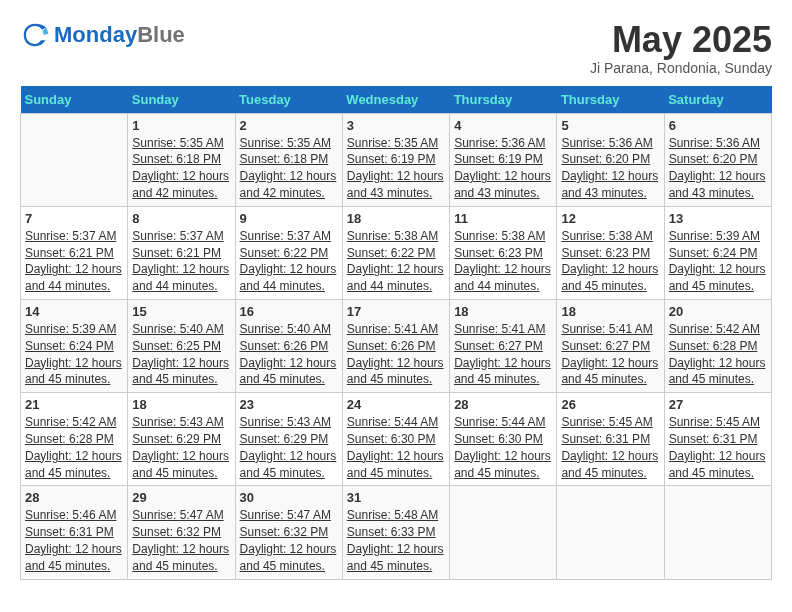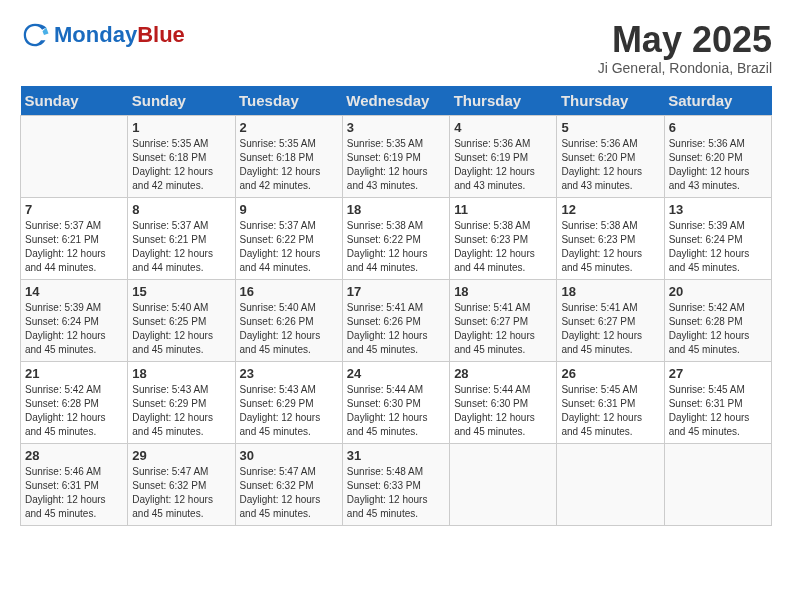--- a/index.html
+++ b/index.html
@@ -38,24 +38,24 @@
       font-size: 14px;
       color: #555;
     }
     table {
       width: 100%;
       border-collapse: collapse;
       font-size: 11px;
     }
     thead tr th {
       background-color: #1a6bbf;
-      color: #e5e5e5;
+      color: #5eead4;
       padding: 6px 4px;
       text-align: left;
-      font-size: 15px;
+      font-size: 13px;
       font-weight: bold;
     }
     tbody tr td {
       border: 1px solid #ccc;
       vertical-align: top;
       padding: 4px;
       height: 80px;
       width: calc(100% / 7);
     }
     tbody tr:nth-child(odd) td {
@@ -65,46 +65,47 @@
       background-color: #fff;
     }
     .day-number {
       font-size: 13px;
       font-weight: bold;
       color: #333;
       display: block;
       margin-bottom: 2px;
     }
     .day-info {
-      font-size: 10px;
+      font-size: 12px;
       color: #333;
       line-height: 1.4;
+      text-decoration: underline;
     }
     .empty-cell {
       background-color: #f9f9f9;
     }
   </style>
 </head>
 <body>
 
 <div class="header">
   <div class="logo">
     <svg class="logo-icon" viewBox="0 0 40 40">
       <path d="M20 5 C10 5 5 12 5 20 C5 28 10 35 20 35 C26 35 31 32 34 27 L28 27 C26 30 23 32 20 32 C13 32 8 26.6 8 20 C8 13.4 13 8 20 8 C24 8 27.5 10 29.5 13 L35 10 C32 7 26.5 5 20 5 Z" fill="#1a6bbf"></path>
       <path d="M30 15 L35 10 L38 18 L32 20 Z" fill="#4ab0e8"></path>
     </svg>
     <div>
       <div style="font-size:22px;font-weight:bold;color:#333;line-height:1.1;">
-        <span style="color:#1a6bbf;">Monday</span><span style="color:#b91c1c;">Blue</span>
+        <span style="color:#1a6bbf;">Monday</span><span style="color:#737373;">Blue</span>
       </div>
     </div>
   </div>
   <div class="title-block">
     <div class="month-title">May 2025</div>
-    <div class="subtitle">Ji General, Rondonia, Brazil</div>
+    <div class="subtitle">Ji Parana, Rondonia, Sunday</div>
   </div>
 </div>
 
 <table>
   <thead>
     <tr>
     <th>Sunday</th>
         <th>Sunday</th>
         <th>Tuesday</th>
         <th>Wednesday</th>

